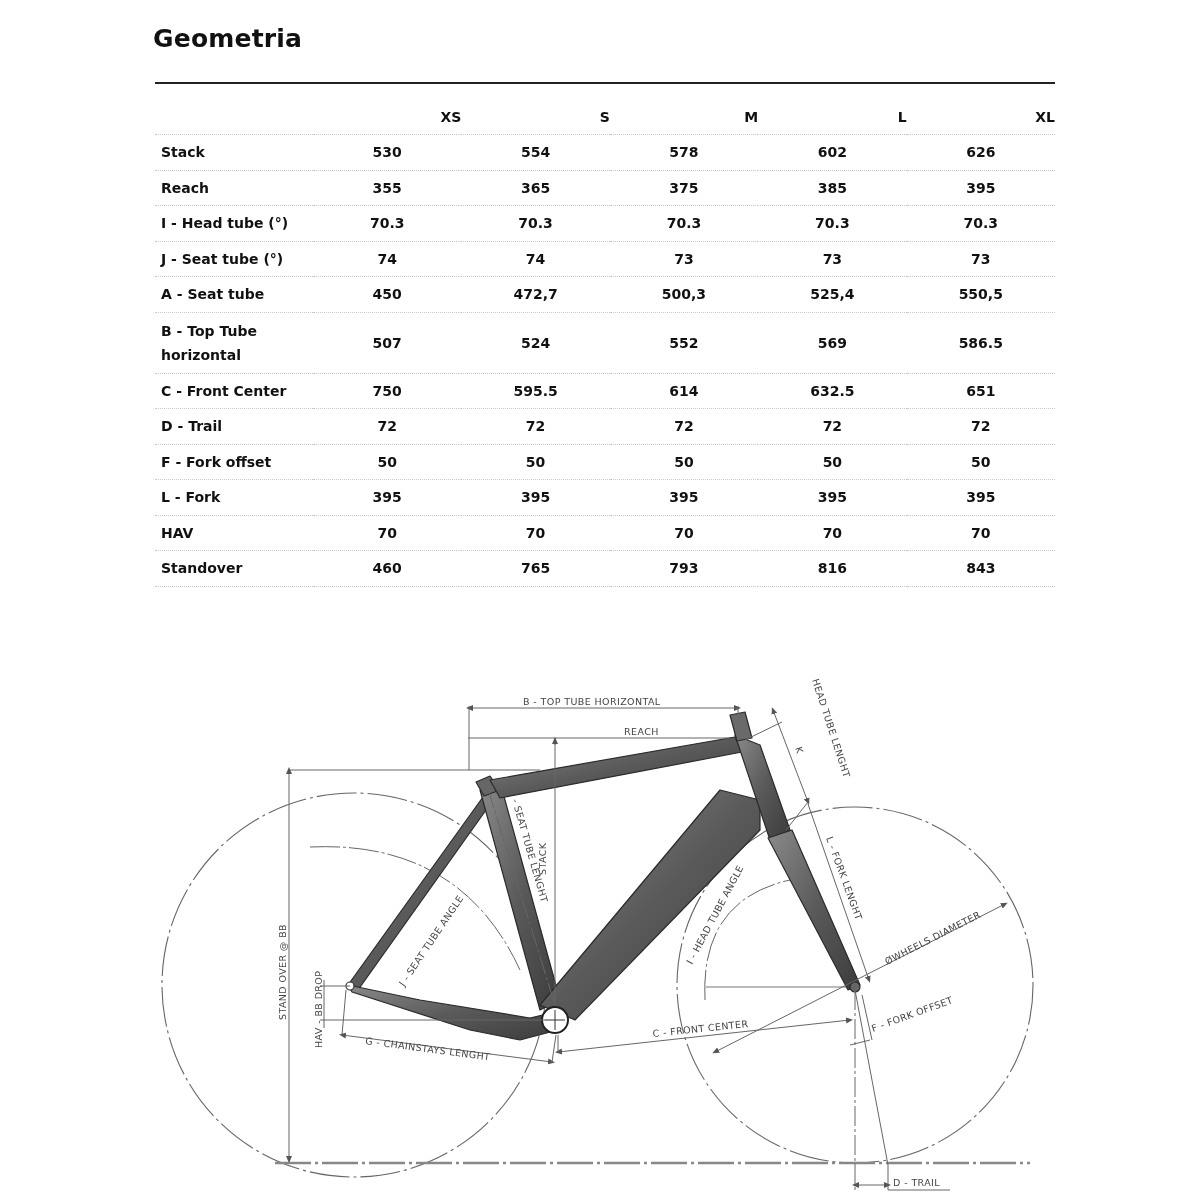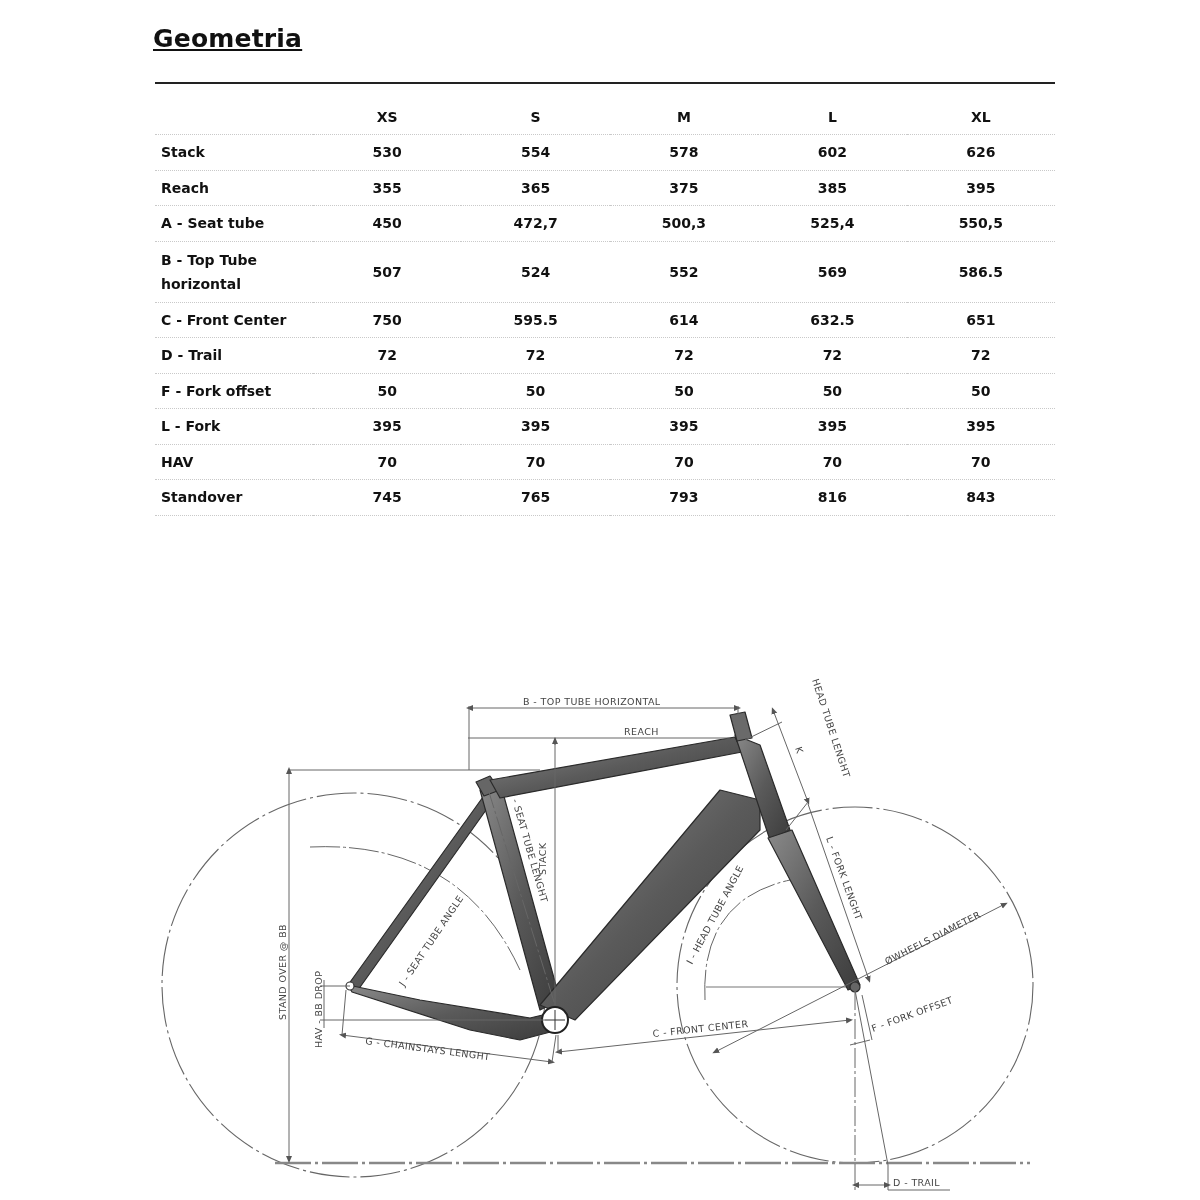--- a/index.html
+++ b/index.html
@@ -1,25 +1,25 @@
 <!DOCTYPE html>
 <html><head>
   <meta charset="utf-8">
   <style>
     html, body { margin: 0; padding: 0; background: #ffffff; }
     body { width: 1200px; height: 1200px; position: relative; overflow: hidden;
            font-family: "DejaVu Sans", "Liberation Sans", sans-serif; color: #111; }
     .title { position: absolute; left: 153px; top: 24px; font-size: 25px; font-weight: bold;
-             letter-spacing: 0.2px; color: #111; text-decoration: underline; }
+             letter-spacing: 0.2px; color: #111; }
     .rule { position: absolute; left: 155px; top: 82px; width: 900px; height: 0;
             border-top: 2px solid #222; }
     table.geo { position: absolute; left: 155px; top: 100px; width: 900px;
                 border-collapse: collapse; table-layout: fixed; }
     table.geo th, table.geo td { font-size: 14px; font-weight: bold; padding: 0; }
-    table.geo thead th { height: 34px; text-align: center; }
+    table.geo thead th { height: 34px; text-align: right; }
     table.geo thead th.label-col { text-align: left; }
     table.geo tr { border-bottom: 1px dotted #c9c9c9; }
     table.geo tbody td { height: 34.5px; text-align: center; }
     table.geo tbody td.rowlabel { text-align: left; padding-left: 6px; line-height: 24px; }
     table.geo tbody tr.tall td { height: 60px; }
     col.c0 { width: 158px; }
     col.cv { width: 148.4px; }
     .diagram { position: absolute; left: 0; top: 660px; width: 1200px; height: 540px; }
     .dlabel { font-family: "DejaVu Sans", sans-serif; font-size: 9.5px; fill: #444; letter-spacing: 0.4px; }
   </style>
@@ -59,20 +59,36 @@
       </tr>
       <tr>
         <td class="rowlabel">Reach</td>
         <td>355</td>
         <td>365</td>
         <td>375</td>
         <td>385</td>
         <td>395</td>
       </tr>
       <tr>
+        <td class="rowlabel">I - Head tube (°)</td>
+        <td>70.3</td>
+        <td>70.3</td>
+        <td>70.3</td>
+        <td>70.3</td>
+        <td>70.3</td>
+      </tr>
+      <tr>
+        <td class="rowlabel">J - Seat tube (°)</td>
+        <td>74</td>
+        <td>74</td>
+        <td>73</td>
+        <td>73</td>
+        <td>73</td>
+      </tr>
+      <tr>
         <td class="rowlabel">A - Seat tube</td>
         <td>450</td>
         <td>472,7</td>
         <td>500,3</td>
         <td>525,4</td>
         <td>550,5</td>
       </tr>
       <tr class="tall">
         <td class="rowlabel">B - Top Tube<br>horizontal</td>
         <td>507</td>
@@ -116,21 +132,21 @@
       <tr>
         <td class="rowlabel">HAV</td>
         <td>70</td>
         <td>70</td>
         <td>70</td>
         <td>70</td>
         <td>70</td>
       </tr>
       <tr>
         <td class="rowlabel">Standover</td>
-        <td>745</td>
+        <td>460</td>
         <td>765</td>
         <td>793</td>
         <td>816</td>
         <td>843</td>
       </tr>
     </tbody>
 </table>
 
 <svg class="diagram" viewBox="0 660 1200 540" xmlns="http://www.w3.org/2000/svg">
   <defs>

